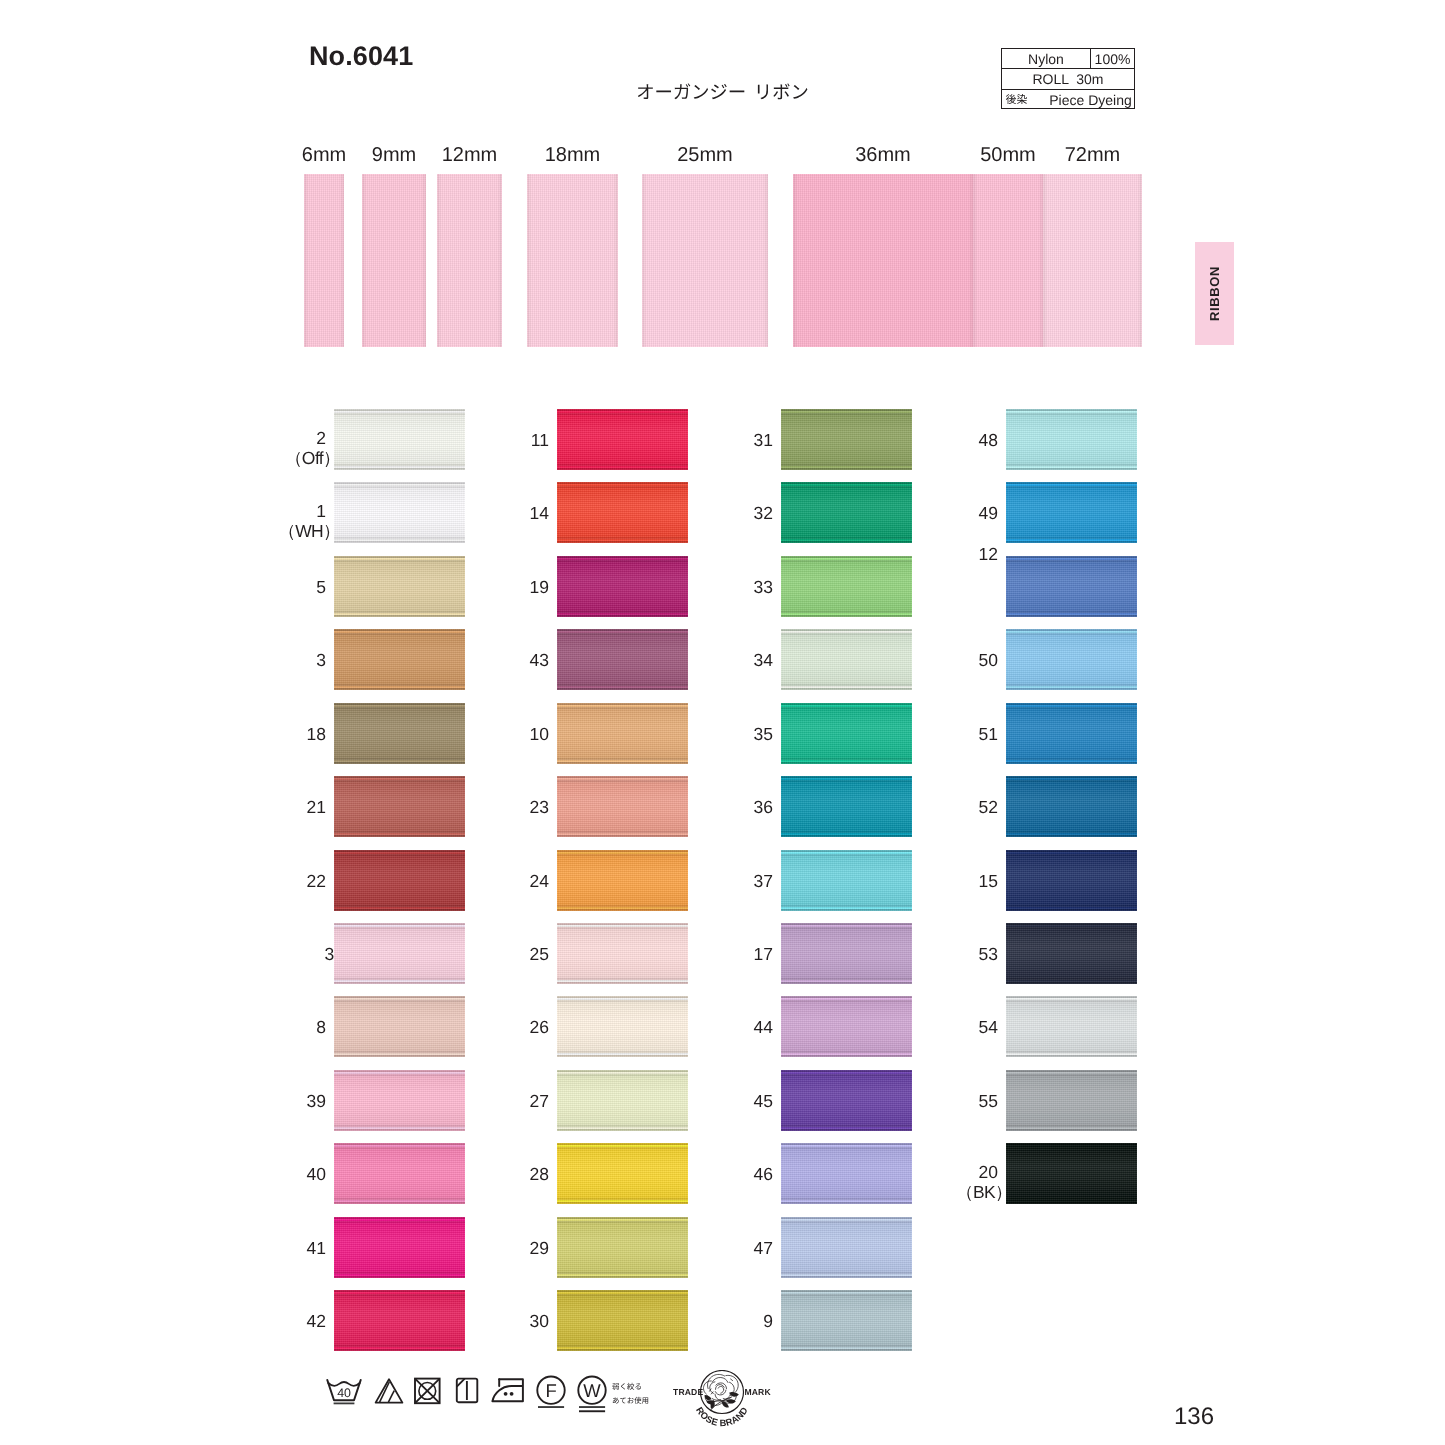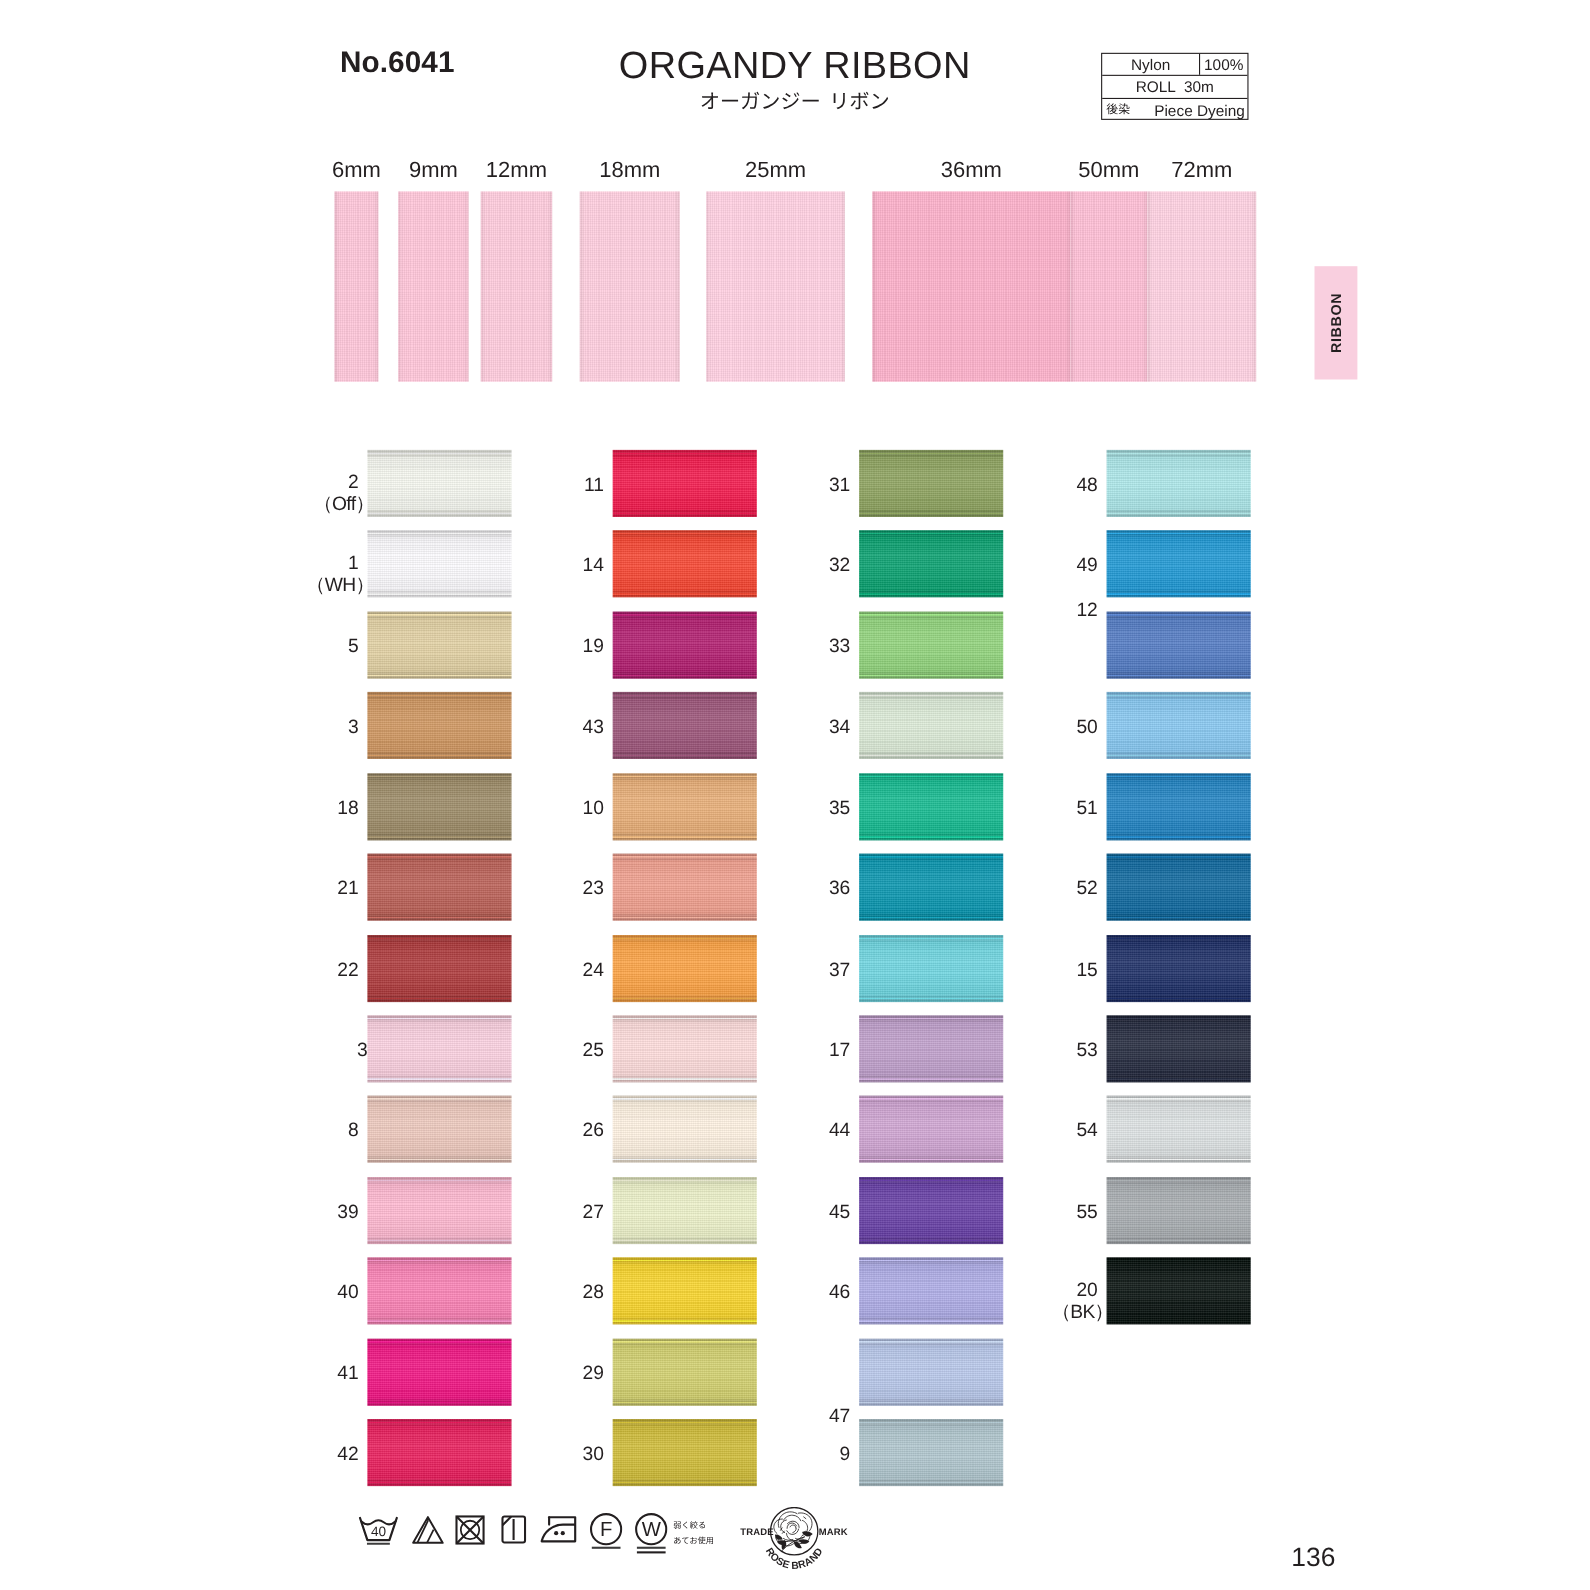--- a/index.html
+++ b/index.html
@@ -53,21 +53,20 @@
   #jp-notes svg{display:block;height:9px;}
   #jp-notes svg+svg{margin-top:4.5px;}
   #trademark{position:absolute;left:668px;top:1370px;}
 </style>
 </head>
 <body>
 
 <div id="page">
 
   <div class="abs" id="product-code">No.6041</div>
-  <div class="abs" id="main-title">ORGANDY RIBBON</div>
   <div class="abs" id="subtitle-jp">
     <svg viewBox="0 0 942 120" width="223" height="22" aria-label="オーガンジー リボン">
         <g fill="#231f20" transform="translate(0,90)">
           <path id="jp-subtitle-path" d="M66 -78Q66 -76 66 -74Q65 -72 65 -70Q65 -67 66 -63Q66 -58 66 -52Q66 -47 66 -40Q66 -34 66 -28Q66 -22 66 -16Q66 -10 66 -5Q66 -1 64 1Q62 3 57 3Q53 3 49 3Q45 2 41 2L41 -6Q44 -5 48 -5Q52 -5 55 -5Q57 -5 58 -6Q58 -7 58 -9Q58 -12 58 -18Q58 -23 58 -29Q58 -34 58 -41Q58 -47 58 -52Q58 -58 58 -63Q58 -67 58 -70Q57 -73 57 -75Q57 -77 57 -78ZM12 -61Q14 -61 17 -60Q19 -60 21 -60Q23 -60 26 -60Q30 -60 35 -60Q40 -60 46 -60Q51 -60 57 -60Q63 -60 68 -60Q73 -60 77 -60Q80 -60 81 -60Q83 -60 86 -60Q88 -61 90 -61V-52Q88 -52 86 -53Q83 -53 82 -53Q81 -53 77 -53Q74 -53 69 -53Q63 -53 58 -53Q52 -53 46 -53Q40 -53 35 -53Q30 -53 26 -53Q23 -53 22 -53Q19 -53 17 -53Q15 -52 12 -52ZM9 -14Q17 -18 24 -23Q31 -28 37 -33Q43 -39 48 -44Q53 -50 56 -54L60 -54L60 -47Q57 -43 52 -38Q47 -32 41 -27Q35 -21 28 -16Q22 -11 14 -8Z M110 -43Q112 -43 114 -43Q116 -43 119 -43Q121 -43 124 -43Q126 -43 129 -43Q132 -43 137 -43Q141 -43 146 -43Q152 -43 157 -43Q162 -43 166 -43Q171 -43 174 -43Q177 -43 179 -43Q183 -43 185 -43Q188 -43 190 -43V-34Q188 -34 185 -34Q182 -34 179 -34Q177 -34 174 -34Q171 -34 166 -34Q162 -34 157 -34Q152 -34 146 -34Q141 -34 137 -34Q132 -34 129 -34Q126 -34 124 -34Q120 -34 116 -34Q113 -34 110 -34Z M275 -78Q277 -77 278 -74Q280 -72 281 -69Q282 -67 283 -65L278 -62Q277 -65 274 -69Q272 -73 270 -76ZM286 -82Q288 -81 289 -78Q291 -76 292 -73Q294 -71 295 -69L289 -66Q288 -70 285 -73Q283 -77 281 -80ZM249 -78Q249 -76 248 -74Q248 -71 248 -69Q248 -54 245 -43Q243 -31 239 -23Q235 -14 229 -8Q224 -1 216 4L209 -2Q211 -3 214 -5Q217 -7 219 -9Q224 -14 228 -19Q231 -25 234 -32Q237 -39 238 -48Q240 -57 240 -69Q240 -70 240 -72Q240 -73 240 -75Q240 -76 239 -78ZM284 -57Q283 -56 283 -54Q283 -53 283 -52Q283 -49 283 -44Q282 -39 282 -34Q282 -28 281 -22Q280 -16 279 -11Q278 -7 277 -4Q275 0 273 1Q270 2 266 2Q262 2 258 2Q254 2 250 2L249 -7Q253 -6 257 -6Q261 -5 264 -5Q266 -5 268 -6Q269 -7 270 -9Q271 -11 272 -15Q273 -19 273 -24Q274 -29 274 -34Q275 -39 275 -44Q275 -48 275 -52H222Q219 -52 216 -52Q213 -51 211 -51V-60Q213 -59 216 -59Q219 -59 222 -59H272Q274 -59 275 -59Q277 -59 278 -60Z M323 -73Q325 -71 329 -69Q332 -66 336 -63Q340 -60 343 -57Q346 -55 348 -53L342 -46Q340 -48 337 -51Q334 -54 330 -57Q327 -60 323 -63Q320 -65 317 -67ZM314 -6Q323 -8 330 -10Q337 -12 343 -15Q349 -18 354 -21Q362 -26 368 -32Q375 -38 380 -45Q385 -52 387 -58L392 -49Q389 -43 384 -37Q379 -30 373 -24Q366 -18 359 -14Q354 -11 348 -8Q342 -4 335 -2Q328 0 319 2Z M472 -75Q473 -73 475 -70Q476 -67 478 -64Q480 -61 481 -59L475 -56Q474 -59 472 -62Q471 -65 469 -67Q468 -70 466 -72ZM485 -79Q486 -78 488 -75Q490 -72 491 -69Q493 -66 494 -64L489 -62Q487 -64 486 -67Q484 -70 482 -72Q481 -75 479 -77ZM429 -76Q431 -75 434 -73Q437 -71 440 -69Q443 -67 446 -65Q449 -63 451 -62L446 -55Q444 -57 441 -58Q439 -60 436 -62Q432 -64 430 -66Q427 -68 424 -69ZM414 -5Q419 -6 425 -7Q431 -9 437 -11Q442 -13 447 -16Q456 -21 463 -27Q470 -33 476 -39Q481 -46 485 -53L490 -45Q484 -35 474 -25Q464 -16 452 -9Q447 -6 441 -4Q435 -1 429 1Q423 3 418 4ZM414 -54Q416 -52 419 -51Q422 -49 425 -47Q429 -45 431 -43Q434 -41 436 -40L431 -33Q429 -34 427 -36Q424 -38 421 -40Q418 -42 415 -44Q412 -46 409 -47Z M510 -43Q512 -43 514 -43Q516 -43 519 -43Q521 -43 524 -43Q526 -43 529 -43Q532 -43 537 -43Q541 -43 546 -43Q552 -43 557 -43Q562 -43 566 -43Q571 -43 574 -43Q577 -43 579 -43Q583 -43 585 -43Q588 -43 590 -43V-34Q588 -34 585 -34Q582 -34 579 -34Q577 -34 574 -34Q571 -34 566 -34Q562 -34 557 -34Q552 -34 546 -34Q541 -34 537 -34Q532 -34 529 -34Q526 -34 524 -34Q520 -34 516 -34Q513 -34 510 -34Z M720 -76Q719 -74 719 -72Q719 -70 719 -67Q719 -65 719 -62Q719 -59 719 -56Q719 -53 719 -51Q719 -42 719 -36Q718 -29 717 -25Q715 -21 713 -17Q711 -14 709 -11Q706 -7 701 -4Q697 -1 693 1Q689 3 685 4L678 -3Q685 -5 692 -8Q698 -11 702 -16Q705 -19 707 -22Q708 -26 709 -30Q710 -34 710 -39Q711 -44 711 -51Q711 -53 711 -56Q711 -59 711 -62Q711 -65 711 -67Q711 -70 711 -72Q710 -74 710 -76ZM673 -75Q673 -74 673 -72Q673 -70 673 -68Q673 -67 673 -65Q673 -62 673 -59Q673 -55 673 -52Q673 -48 673 -44Q673 -41 673 -38Q673 -36 673 -35Q673 -33 673 -30Q673 -28 673 -27H664Q664 -28 664 -30Q664 -32 664 -35Q664 -36 664 -38Q664 -41 664 -44Q664 -48 664 -52Q664 -55 664 -59Q664 -62 664 -65Q664 -67 664 -68Q664 -69 664 -71Q664 -74 664 -75Z M817 -79Q819 -76 821 -73Q824 -69 825 -66L820 -63Q818 -66 816 -70Q814 -74 812 -77ZM829 -82Q830 -80 832 -78Q833 -75 835 -73Q836 -70 837 -69L832 -66Q830 -69 828 -73Q826 -77 824 -80ZM796 -77Q796 -76 796 -75Q796 -74 796 -72Q796 -71 796 -70Q796 -67 796 -64Q796 -60 796 -57Q796 -54 796 -51Q796 -49 796 -46Q796 -42 796 -37Q796 -32 796 -27Q796 -22 796 -17Q796 -13 796 -9Q796 -5 796 -4Q796 0 794 2Q792 4 787 4Q785 4 782 4Q780 4 777 4Q775 4 773 4L772 -4Q775 -4 779 -4Q782 -3 784 -3Q786 -3 787 -4Q787 -5 787 -7Q787 -8 788 -12Q788 -15 788 -20Q788 -24 788 -29Q788 -34 788 -39Q788 -44 788 -47Q788 -50 788 -51Q788 -53 788 -57Q788 -60 788 -64Q788 -67 788 -70Q788 -72 787 -74Q787 -76 787 -77ZM751 -60Q753 -60 755 -60Q757 -60 760 -60Q761 -60 765 -60Q768 -60 774 -60Q779 -60 785 -60Q791 -60 797 -60Q803 -60 808 -60Q813 -60 817 -60Q821 -60 822 -60Q824 -60 826 -60Q828 -60 830 -60V-52Q828 -52 826 -52Q824 -52 822 -52Q821 -52 817 -52Q814 -52 808 -52Q803 -52 797 -52Q791 -52 785 -52Q779 -52 774 -52Q768 -52 765 -52Q761 -52 760 -52Q757 -52 755 -52Q753 -52 751 -52ZM774 -37Q773 -33 770 -30Q768 -26 765 -22Q762 -18 760 -15Q757 -12 755 -9L748 -14Q751 -16 753 -19Q756 -23 759 -26Q761 -30 763 -33Q766 -37 767 -40ZM816 -40Q818 -38 820 -34Q823 -31 825 -27Q828 -24 830 -20Q832 -17 833 -14L826 -10Q824 -13 822 -16Q820 -20 818 -24Q816 -27 813 -31Q811 -34 809 -36Z M865 -73Q867 -71 871 -69Q874 -66 878 -63Q882 -60 885 -57Q888 -55 890 -53L884 -46Q882 -48 879 -51Q876 -54 872 -57Q869 -60 865 -63Q862 -65 859 -67ZM856 -6Q865 -8 872 -10Q879 -12 885 -15Q891 -18 896 -21Q904 -26 910 -32Q917 -38 922 -45Q927 -52 929 -58L934 -49Q931 -43 926 -37Q921 -30 915 -24Q908 -18 901 -14Q896 -11 890 -8Q884 -4 877 -2Q870 0 861 2Z"></path>
         </g>
       </svg>
   </div>
 
   <div class="abs" id="spec-table">
     <div class="row">
@@ -255,21 +254,21 @@
       </div>
       <div class="c-cell">
         <div class="c-label" style="left: 613px; width: 160px; top: 1091.78px;"><span>45</span></div>
         <div class="c-swatch" style="left: 781px; top: 1069.78px; background: repeating-linear-gradient(0deg, rgba(255, 255, 255, 0.075) 0px, rgba(255, 255, 255, 0.075) 1px, rgba(0, 0, 0, 0.055) 1px, rgba(0, 0, 0, 0.055) 2px), repeating-linear-gradient(90deg, rgba(255, 255, 255, 0.035) 0px, rgba(255, 255, 255, 0.035) 1px, rgba(0, 0, 0, 0.027) 1px, rgba(0, 0, 0, 0.027) 2px), linear-gradient(rgba(0, 0, 0, 0.05) 0%, rgba(255, 255, 255, 0.09) 38%, rgba(255, 255, 255, 0.07) 58%, rgba(0, 0, 0, 0.055) 100%), linear-gradient(rgb(85, 49, 141) 0px, rgb(85, 49, 141) 2.4px, rgb(112, 65, 186) 2.4px, rgb(112, 65, 186) 3.7px, rgb(90, 52, 149) 3.7px, rgb(90, 52, 149) 5.2px, rgb(98, 57, 163) 7px, rgb(98, 57, 163) calc(100% - 7px), rgb(90, 52, 149) calc(100% - 5.2px), rgb(90, 52, 149) calc(100% - 3.7px), rgb(112, 65, 186) calc(100% - 3.7px), rgb(112, 65, 186) calc(100% - 2.4px), rgb(85, 49, 141) calc(100% - 2.4px), rgb(85, 49, 141) 100%);"></div>
       </div>
       <div class="c-cell">
         <div class="c-label" style="left: 613px; width: 160px; top: 1165.2px;"><span>46</span></div>
         <div class="c-swatch" style="left: 781px; top: 1143.2px; background: repeating-linear-gradient(0deg, rgba(255, 255, 255, 0.075) 0px, rgba(255, 255, 255, 0.075) 1px, rgba(0, 0, 0, 0.055) 1px, rgba(0, 0, 0, 0.055) 2px), repeating-linear-gradient(90deg, rgba(255, 255, 255, 0.035) 0px, rgba(255, 255, 255, 0.035) 1px, rgba(0, 0, 0, 0.027) 1px, rgba(0, 0, 0, 0.027) 2px), linear-gradient(rgba(0, 0, 0, 0.05) 0%, rgba(255, 255, 255, 0.09) 38%, rgba(255, 255, 255, 0.07) 58%, rgba(0, 0, 0, 0.055) 100%), linear-gradient(rgb(150, 148, 200) 0px, rgb(150, 148, 200) 2.4px, rgb(197, 195, 255) 2.4px, rgb(197, 195, 255) 3.7px, rgb(159, 157, 212) 3.7px, rgb(159, 157, 212) 5.2px, rgb(173, 171, 231) 7px, rgb(173, 171, 231) calc(100% - 7px), rgb(159, 157, 212) calc(100% - 5.2px), rgb(159, 157, 212) calc(100% - 3.7px), rgb(197, 195, 255) calc(100% - 3.7px), rgb(197, 195, 255) calc(100% - 2.4px), rgb(150, 148, 200) calc(100% - 2.4px), rgb(150, 148, 200) 100%);"></div>
       </div>
       <div class="c-cell">
-        <div class="c-label" style="left: 613px; width: 160px; top: 1238.62px; margin-top: 39px;"><span>47</span></div>
+        <div class="c-label" style="left: 613px; width: 160px; top: 1238.62px;"><span>47</span></div>
         <div class="c-swatch" style="left: 781px; top: 1216.62px; background: repeating-linear-gradient(0deg, rgba(255, 255, 255, 0.075) 0px, rgba(255, 255, 255, 0.075) 1px, rgba(0, 0, 0, 0.055) 1px, rgba(0, 0, 0, 0.055) 2px), repeating-linear-gradient(90deg, rgba(255, 255, 255, 0.035) 0px, rgba(255, 255, 255, 0.035) 1px, rgba(0, 0, 0, 0.027) 1px, rgba(0, 0, 0, 0.027) 2px), linear-gradient(rgba(0, 0, 0, 0.05) 0%, rgba(255, 255, 255, 0.09) 38%, rgba(255, 255, 255, 0.07) 58%, rgba(0, 0, 0, 0.055) 100%), linear-gradient(rgb(159, 173, 204) 0px, rgb(159, 173, 204) 2.4px, rgb(209, 227, 255) 2.4px, rgb(209, 227, 255) 3.7px, rgb(169, 183, 216) 3.7px, rgb(169, 183, 216) 5.2px, rgb(183, 199, 235) 7px, rgb(183, 199, 235) calc(100% - 7px), rgb(169, 183, 216) calc(100% - 5.2px), rgb(169, 183, 216) calc(100% - 3.7px), rgb(209, 227, 255) calc(100% - 3.7px), rgb(209, 227, 255) calc(100% - 2.4px), rgb(159, 173, 204) calc(100% - 2.4px), rgb(159, 173, 204) 100%);"></div>
       </div>
       <div class="c-cell">
         <div class="c-label" style="left: 613px; width: 160px; top: 1312.04px;"><span>9</span></div>
         <div class="c-swatch" style="left: 781px; top: 1290.04px; background: repeating-linear-gradient(0deg, rgba(255, 255, 255, 0.075) 0px, rgba(255, 255, 255, 0.075) 1px, rgba(0, 0, 0, 0.055) 1px, rgba(0, 0, 0, 0.055) 2px), repeating-linear-gradient(90deg, rgba(255, 255, 255, 0.035) 0px, rgba(255, 255, 255, 0.035) 1px, rgba(0, 0, 0, 0.027) 1px, rgba(0, 0, 0, 0.027) 2px), linear-gradient(rgba(0, 0, 0, 0.05) 0%, rgba(255, 255, 255, 0.09) 38%, rgba(255, 255, 255, 0.07) 58%, rgba(0, 0, 0, 0.055) 100%), linear-gradient(rgb(150, 170, 177) 0px, rgb(150, 170, 177) 2.4px, rgb(197, 223, 233) 2.4px, rgb(197, 223, 233) 3.7px, rgb(159, 180, 188) 3.7px, rgb(159, 180, 188) 5.2px, rgb(173, 196, 204) 7px, rgb(173, 196, 204) calc(100% - 7px), rgb(159, 180, 188) calc(100% - 5.2px), rgb(159, 180, 188) calc(100% - 3.7px), rgb(197, 223, 233) calc(100% - 3.7px), rgb(197, 223, 233) calc(100% - 2.4px), rgb(150, 170, 177) calc(100% - 2.4px), rgb(150, 170, 177) 100%);"></div>
       </div>
       <div class="c-cell">
         <div class="c-label" style="left: 838px; width: 160px; top: 431px; text-align: right;"><span>48</span></div>
         <div class="c-swatch" style="left: 1006px; top: 409px; background: repeating-linear-gradient(0deg, rgba(255, 255, 255, 0.075) 0px, rgba(255, 255, 255, 0.075) 1px, rgba(0, 0, 0, 0.055) 1px, rgba(0, 0, 0, 0.055) 2px), repeating-linear-gradient(90deg, rgba(255, 255, 255, 0.035) 0px, rgba(255, 255, 255, 0.035) 1px, rgba(0, 0, 0, 0.027) 1px, rgba(0, 0, 0, 0.027) 2px), linear-gradient(rgba(0, 0, 0, 0.05) 0%, rgba(255, 255, 255, 0.09) 38%, rgba(255, 255, 255, 0.07) 58%, rgba(0, 0, 0, 0.055) 100%), linear-gradient(rgb(147, 200, 202) 0px, rgb(147, 200, 202) 2.4px, rgb(194, 255, 255) 2.4px, rgb(194, 255, 255) 3.7px, rgb(156, 212, 214) 3.7px, rgb(156, 212, 214) 5.2px, rgb(170, 231, 233) 7px, rgb(170, 231, 233) calc(100% - 7px), rgb(156, 212, 214) calc(100% - 5.2px), rgb(156, 212, 214) calc(100% - 3.7px), rgb(194, 255, 255) calc(100% - 3.7px), rgb(194, 255, 255) calc(100% - 2.4px), rgb(147, 200, 202) calc(100% - 2.4px), rgb(147, 200, 202) 100%);"></div>
       </div>

